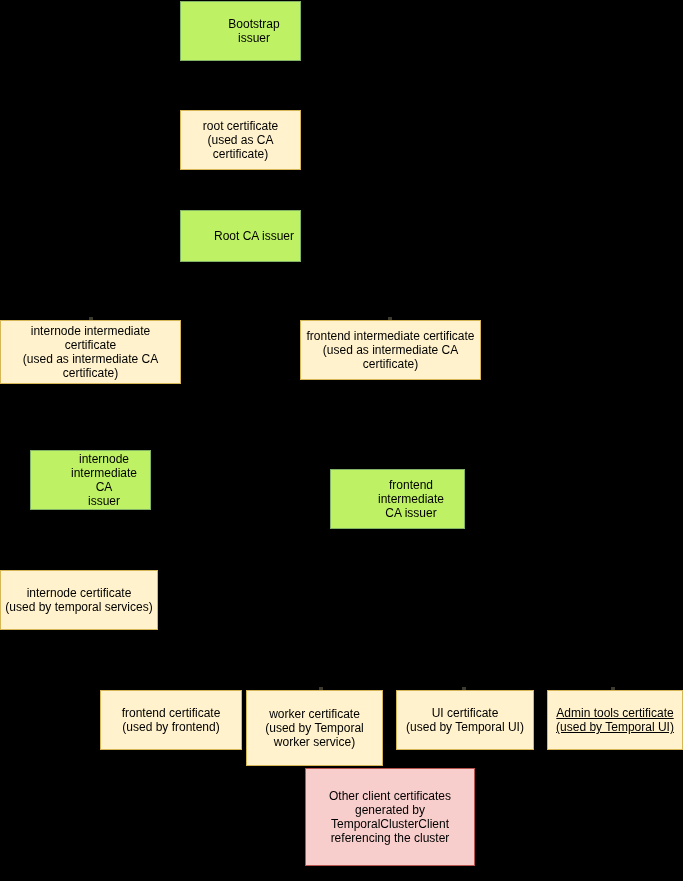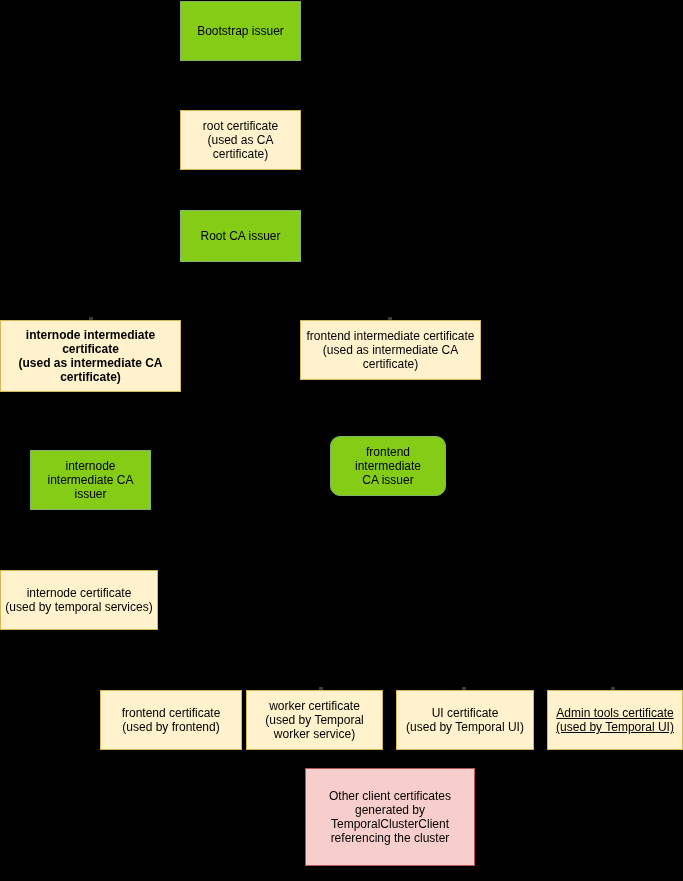--- a/index.html
+++ b/index.html
@@ -20,35 +20,35 @@
     justify-content: center;
     text-align: center;
     padding: 2px 4px;
   }
   .node .label {
     font-size: 12px;
     line-height: 14px;
     color: #000000;
     white-space: pre-line;
   }
-  .green  { background: #84cc16; border-color: #82b366; }
+  .green  { background: #bef264; border-color: #82b366; padding-left: 31px; }
   .yellow { background: #fff2cc; border-color: #d6b656; }
   .pink   { background: #f8cecc; border-color: #b85450; }
 
   
   .n1  { left: 180px; top: 1px;   width: 121px; height: 60px; }
   .n2  { left: 180px; top: 110px; width: 121px; height: 60px; }
   .n3  { left: 180px; top: 210px; width: 121px; height: 52px; }
-  .n4  { left: 0px;   top: 320px; width: 181px; height: 72px; font-weight: bold; }
+  .n4  { left: 0px;   top: 320px; width: 181px; height: 64px; }
   .n5  { left: 300px; top: 320px; width: 181px; height: 60px; }
   .n6  { left: 30px;  top: 450px; width: 121px; height: 60px; }
-  .n7  { left: 330px; top: 436px; width: 116px; height: 60px; border-radius: 10px; }
+  .n7  { left: 330px; top: 469px; width: 135px; height: 60px; }
   .n8  { left: 0px;   top: 570px; width: 158px; height: 60px; }
   .n9  { left: 100px; top: 690px; width: 142px; height: 60px; }
-  .n10 { left: 246px; top: 690px; width: 137px; height: 60px; }
+  .n10 { left: 246px; top: 690px; width: 137px; height: 76px; }
   .n11 { left: 396px; top: 690px; width: 138px; height: 60px; }
   .n12 { left: 547px; top: 690px; width: 136px; height: 60px; text-decoration: underline; }
   .n13 { left: 305px; top: 768px; width: 170px; height: 98px; }
 
   
   .tick {
     position: absolute;
     width: 4px;
     height: 3px;
     background: #3f3b2c;

